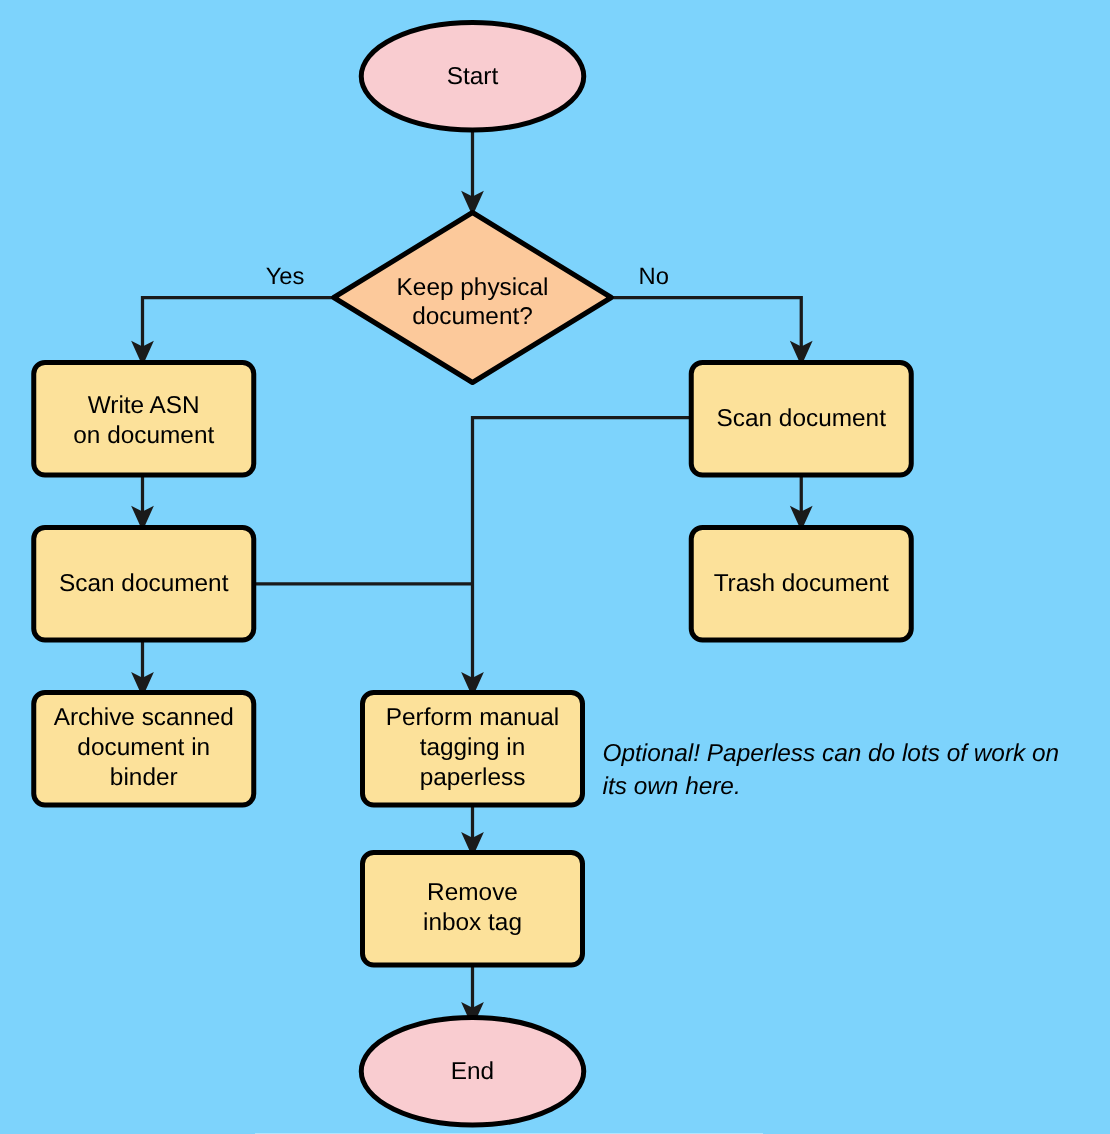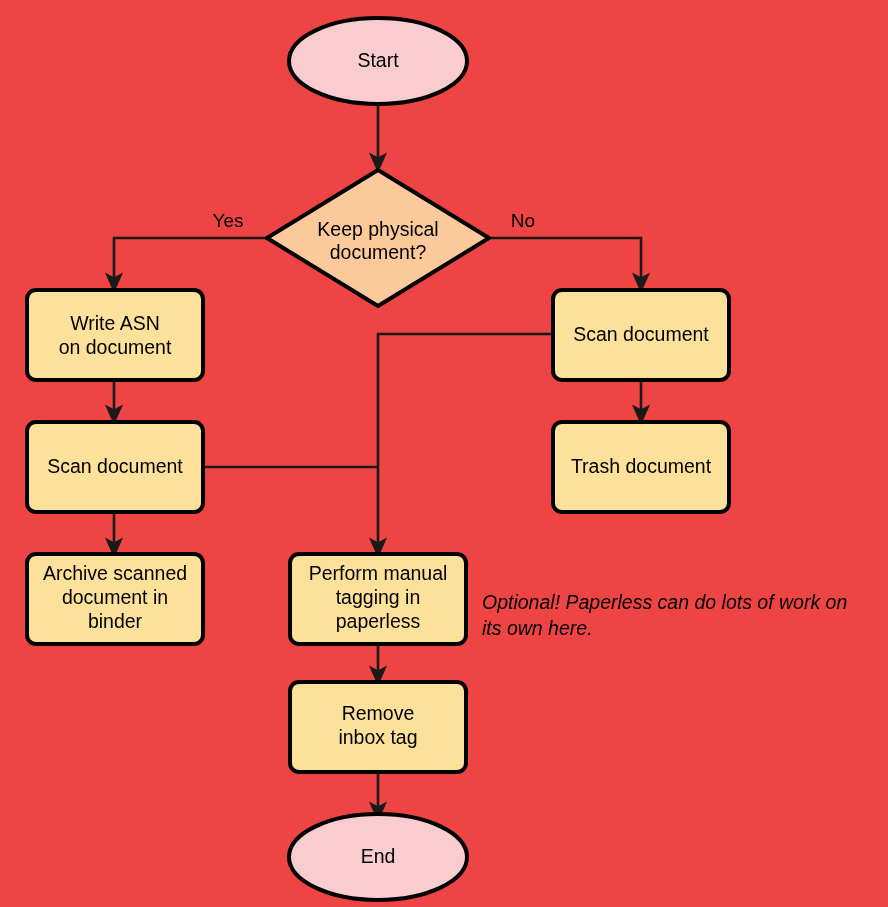--- a/index.html
+++ b/index.html
@@ -10,21 +10,21 @@
   body {
     width: 888px;
     height: 907px;
     font-family: "Liberation Sans", sans-serif;
     overflow: hidden;
   }
   #flowchart-root {
     position: relative;
     width: 888px;
     height: 907px;
-    background: #ef4444;
+    background: #7dd3fc;
   }
   svg.chart {
     display: block;
     width: 888px;
     height: 907px;
   }
   .node-shape {
     stroke: #000000;
     stroke-width: 4;
     stroke-linejoin: round;

